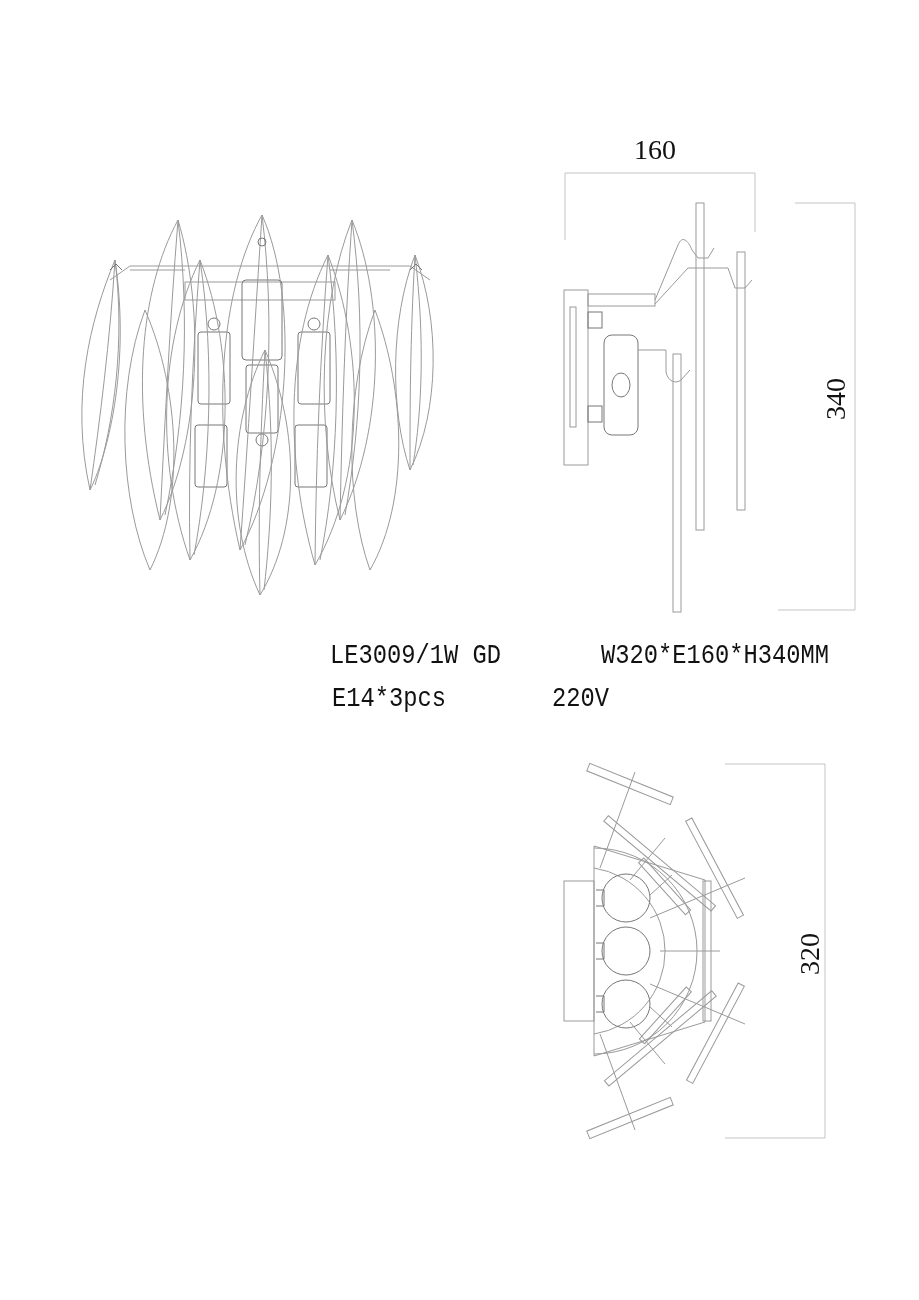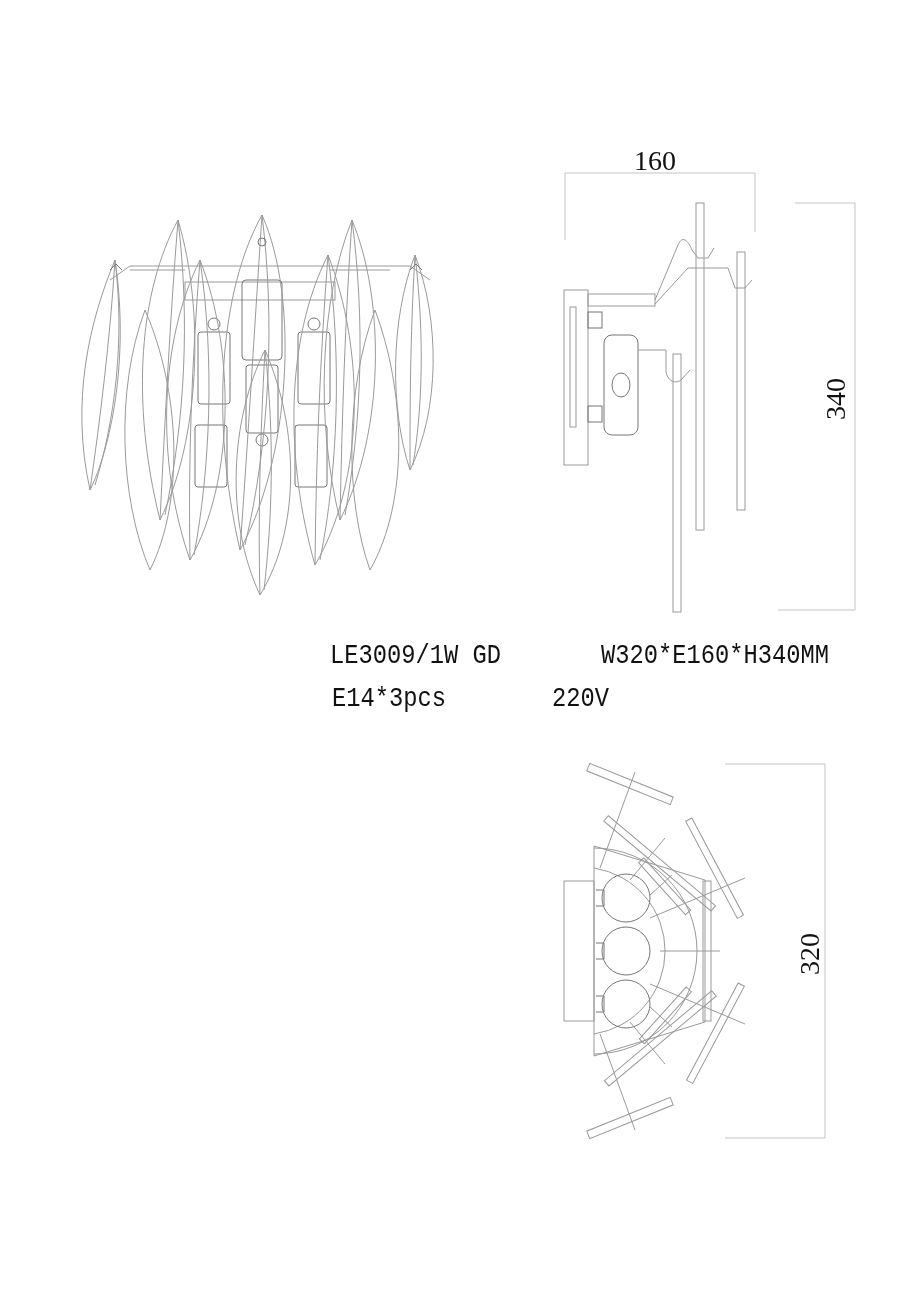--- a/index.html
+++ b/index.html
@@ -96,21 +96,21 @@
 
     <rect class="ln" x="146" y="63" width="8" height="327"></rect>
     <rect class="ln" x="187" y="112" width="8" height="258"></rect>
     <rect class="ln" x="123" y="214" width="8" height="258"></rect>
 
     <path class="ln" d="M105 160 L128 105 C132 95 138 100 142 110 L148 118 L158 118 L164 108"></path>
     <path class="ln" d="M105 164 L138 128 L178 128 L185 148 L195 148 L202 140"></path>
     <path class="ln" d="M88 210 L116 210 L116 232 C118 242 126 244 131 240 L140 230"></path>
   </svg>
 </div>
-<div class="abs dimtxt" style="left:634px;top:147px;">160</div>
+<div class="abs dimtxt" style="left:634px;top:136px;">160</div>
 <div class="abs dimtxt" style="left:822px;top:420px;transform:rotate(-90deg);transform-origin:left top;">340</div>
 
 <div class="abs spec" style="left:330px;top:643px;">LE3009/1W GD</div>
 <div class="abs spec" style="left:601px;top:643px;">W320*E160*H340MM</div>
 <div class="abs spec" style="left:332px;top:686px;">E14*3pcs</div>
 <div class="abs spec" style="left:552px;top:686px;">220V</div>
 
 <div class="abs" style="left:560px;top:750px;width:300px;height:400px;">
   <svg width="300" height="400" viewBox="0 0 300 400">
 

